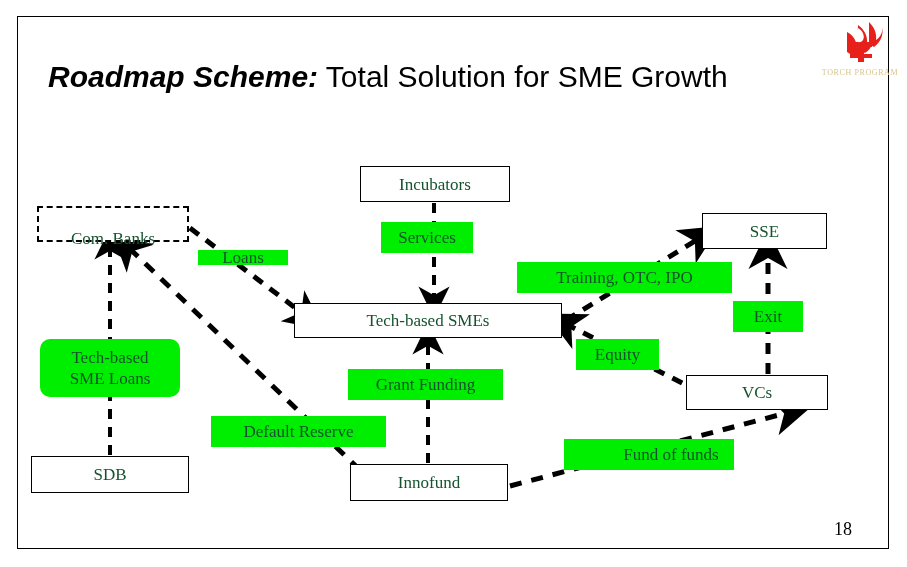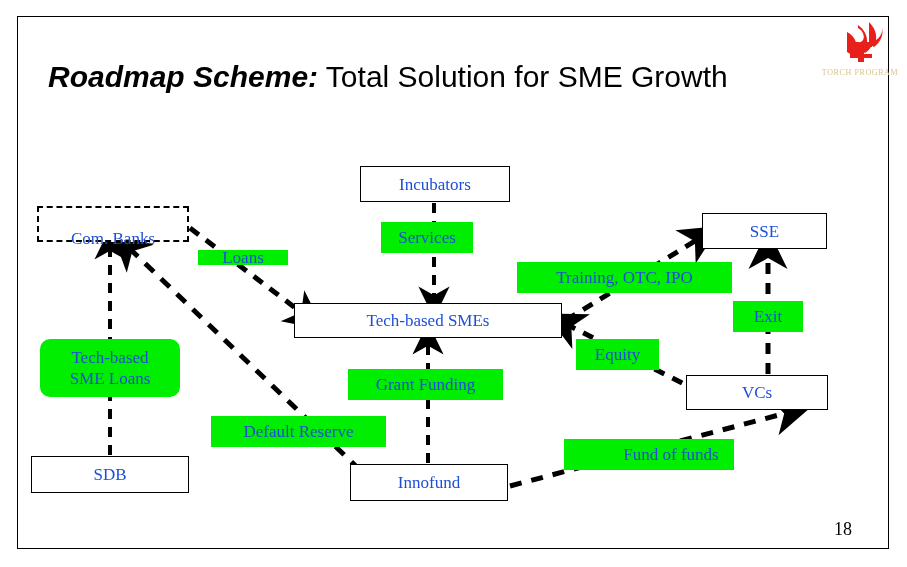--- a/index.html
+++ b/index.html
@@ -84,21 +84,21 @@
   
   .node {
     position: absolute;
     box-sizing: border-box;
     display: flex;
     align-items: center;
     justify-content: center;
     text-align: center;
     font-family: "Liberation Serif", "DejaVu Serif", serif;
     font-size: 17px;
-    color: #1d4ed8;
+    color: #14532d;
     line-height: 21px;
     z-index: 5;
   }
   .node.solid {
     background: #ffffff;
     border: 1px solid #000000;
   }
   .node.dashed {
     background: #ffffff;
     border: 2px dashed #000000;

